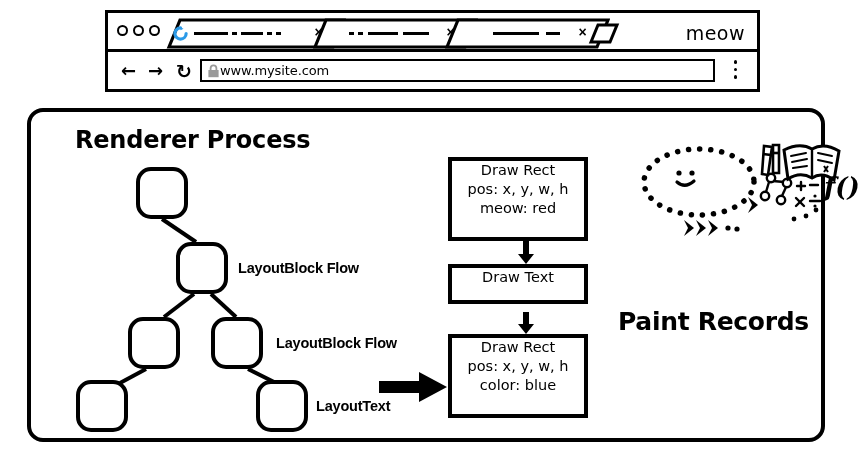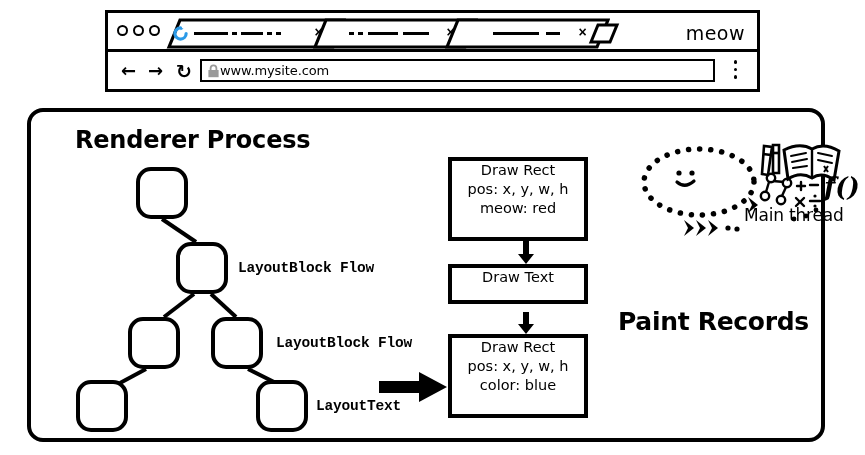--- a/index.html
+++ b/index.html
@@ -185,21 +185,21 @@
     border: 4px solid #000;
     border-radius: 15px;
     box-sizing: border-box;
     background: #fff;
     z-index: 2;
   }
   .tree-label {
     position: absolute;
     font-size: 14.5px;
     font-weight: bold;
-    font-family: Liberation Mono, monospace;
+    font-family: Liberation Sans, sans-serif;
     white-space: nowrap;
     letter-spacing: -0.2px;
   }
 
   
   #flow-arrow {
     position: absolute;
     left: 348px; top: 258px;
     width: 70px; height: 34px;
   }
@@ -460,14 +460,13 @@
         <text x="188" y="56" font-family="DejaVu Serif, serif" font-size="26" font-style="italic" font-weight="bold" fill="#000">f()</text>
       </g>
 
       <g fill="#000">
         <circle cx="180" cy="70" r="2.4"></circle>
         <circle cx="170" cy="76" r="2.4"></circle>
         <circle cx="158" cy="79" r="2.4"></circle>
       </g>
     </svg>
   </div>
-  <div id="main-thread-label">Main thread</div>
 </div>
 
 </body></html>

